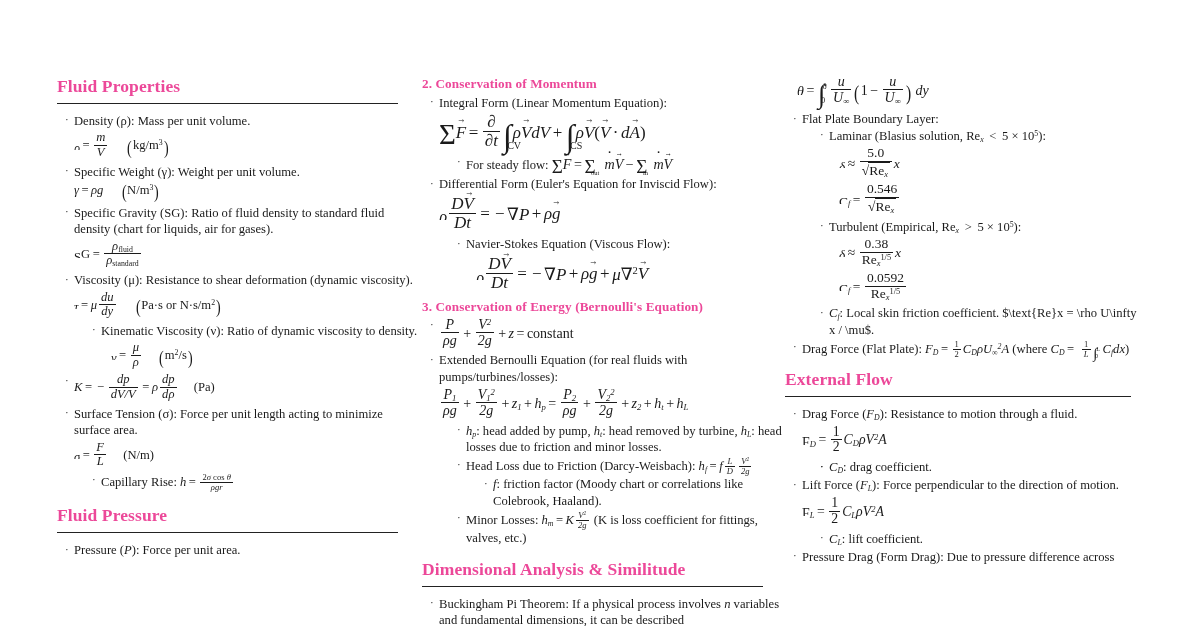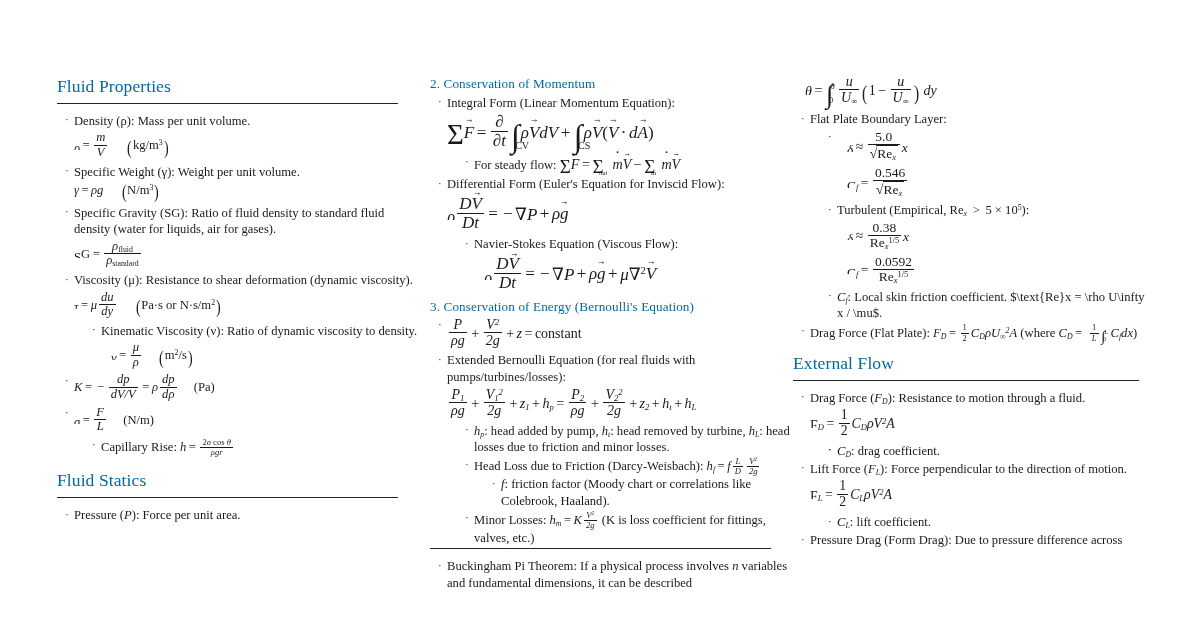--- a/index.html
+++ b/index.html
@@ -30,32 +30,32 @@
     width: 1191px;
     height: 626px;
   }
   .col {
     width: 365px;
     padding-top: 76px;
     overflow: hidden;
     box-sizing: border-box;
   }
   .col-1 { margin-left: 57px; }
-  .col-2 { margin-left: 8px; width: 363px; }
+  .col-2 { margin-left: 0px; width: 363px; }
   .col-3 { margin-left: 0px; width: 360px; }
 
   h2.section {
     font-family: "Liberation Serif", "DejaVu Serif", serif;
     font-size: 17.5px;
-    font-weight: 400;
+    font-weight: 700;
     letter-spacing: 0.1px;
     margin: 0 0 5px 0;
     padding: 0;
     line-height: 1.25;
-    color: #0369a1;
+    color: #ec4899;
   }
   .rule {
     border: 0;
     border-top: 1.6px solid #222;
     margin: 0 0 9px 0;
     width: 341px;
   }
   .col-2 .rule { width: 341px; }
   .col-3 .rule { width: 346px; }
 
@@ -248,21 +248,21 @@
           <span class="bullet">·</span>
           <span class="txt">Specific Weight (γ): Weight per unit volume.</span>
           <span class="eq">
             <span class="m">γ</span><span class="mop">=</span><span class="m">ρg</span>
             <span style="display:inline-block;width:14px"></span><span class="paren-big">(</span><span class="mr">N/m<sup class="sp">3</sup></span><span class="paren-big">)</span>
           </span>
         </li>
 
         <li class="item">
           <span class="bullet">·</span>
-          <span class="txt">Specific Gravity (SG): Ratio of fluid density to standard fluid density (water for liquids, air for gases).</span>
+          <span class="txt">Specific Gravity (SG): Ratio of fluid density to standard fluid density (chart for liquids, air for gases).</span>
           <span class="eq">
             <span class="clip-n" style="height:0.74em">S</span><span class="mr">G</span><span class="mop">=</span><span class="frac"><span class="num"><span class="m">ρ</span><sub class="sb mr">fluid</sub></span><span class="den"><span class="m">ρ</span><sub class="sb mr">standard</sub></span></span>
           </span>
         </li>
 
         <li class="item">
           <span class="bullet">·</span>
           <span class="txt">Viscosity (μ): Resistance to shear deformation (dynamic viscosity).</span>
           <span class="eq">
             <span class="clip">τ</span><span class="mop">=</span><span class="m">μ</span><span class="frac"><span class="num m">du</span><span class="den m">dy</span></span>
@@ -283,36 +283,37 @@
         <li class="item">
           <span class="bullet">·</span>
           <span class="eq">
             <span class="m">K</span><span class="mop">=</span><span class="mop">−</span><span class="frac"><span class="num m">dp</span><span class="den m">dV/V</span></span><span class="mop">=</span><span class="m">ρ</span><span class="frac"><span class="num m">dp</span><span class="den m">dρ</span></span>
             <span style="display:inline-block;width:12px"></span><span class="mr">(Pa)</span>
           </span>
         </li>
 
         <li class="item">
           <span class="bullet">·</span>
+          <span class="txt">Surface Tension (σ): Force per unit length acting to minimize surface area.</span>
           <span class="eq">
             <span class="clip">σ</span><span class="mop">=</span><span class="frac"><span class="num m">F</span><span class="den m">L</span></span>
             <span style="display:inline-block;width:12px"></span><span class="mr">(N/m)</span>
           </span>
           <ul class="lvl2">
             <li class="item">
               <span class="bullet">·</span>
               <span class="txt">Capillary Rise:
                 <span class="m">h</span><span class="mop">=</span><span class="frac tiny"><span class="num"><span class="mr">2</span><span class="m">σ</span> <span class="mr">cos</span> <span class="m">θ</span></span><span class="den m">ρgr</span></span>
               </span>
             </li>
           </ul>
         </li>
       </ul>
 
-      <h2 class="section" style="margin-top:13px">Fluid Statics</h2>
+      <h2 class="section" style="margin-top:13px">Fluid Pressure</h2>
       <hr class="rule">
 
       <ul class="lvl1">
         <li class="item">
           <span class="bullet">·</span>
           <span class="txt">Pressure (<span class="m">P</span>): Force per unit area.</span>
         </li>
       </ul>
     </div>
 
@@ -387,20 +388,21 @@
               </ul>
             </li>
             <li class="item">
               <span class="bullet">·</span>
               <span class="txt">Minor Losses: <span class="m">h<sub class="sb">m</sub></span><span class="mop">=</span><span class="m">K</span><span class="frac tiny"><span class="num m">V<sup class="sp">2</sup></span><span class="den m">2g</span></span> (K is loss coefficient for fittings, valves, etc.)</span>
             </li>
           </ul>
         </li>
       </ul>
 
+      <h2 class="section" style="margin-top:12px">Dimensional Analysis &amp; Similitude</h2>
       <hr class="rule">
 
       <ul class="lvl1">
         <li class="item">
           <span class="bullet">·</span>
           <span class="txt">Buckingham Pi Theorem: If a physical process involves <span class="m">n</span> variables and  fundamental dimensions, it can be described</span>
         </li>
       </ul>
     </div>
 
@@ -410,20 +412,21 @@
         <span class="clip">θ</span><span class="mop">=</span><span class="intg">∫<span class="lim-up mr">δ</span><span class="lim-dn mr">0</span></span><span style="display:inline-block;width:3px"></span><span class="frac"><span class="num m">u</span><span class="den m">U<sub class="sb mr">∞</sub></span></span><span class="paren-big">(</span><span class="mr">1</span><span class="mop">−</span><span class="frac"><span class="num m">u</span><span class="den m">U<sub class="sb mr">∞</sub></span></span><span class="paren-big">)</span><span class="m"> dy</span>
       </div>
 
       <ul class="lvl1">
         <li class="item">
           <span class="bullet">·</span>
           <span class="txt">Flat Plate Boundary Layer:</span>
           <ul class="lvl2">
             <li class="item">
               <span class="bullet">·</span>
+              <span class="txt">Laminar (Blasius solution, <span class="mr">Re<sub class="sb m">x</sub></span> <span class="mop">&lt;</span> <span class="mr">5 × 10<sup class="sp">5</sup></span>):</span>
               <span class="eq indent" style="font-size:13.5px">
                 <span class="clip">δ</span><span class="mop">≈</span><span class="frac"><span class="num mr">5.0</span><span class="den"><span class="radic">√</span><span class="sqrt mr">Re<sub class="sb m">x</sub></span></span></span><span class="m">x</span>
               </span>
               <span class="eq indent" style="font-size:13.5px">
                 <span class="clip-n">C</span><sub class="sb m">f</sub><span class="mop">=</span><span class="frac"><span class="num mr">0.546</span><span class="den"><span class="radic">√</span><span class="sqrt mr">Re<sub class="sb m">x</sub></span></span></span>
               </span>
             </li>
             <li class="item">
               <span class="bullet">·</span>
               <span class="txt">Turbulent (Empirical, <span class="mr">Re<sub class="sb m">x</sub></span> <span class="mop">&gt;</span> <span class="mr">5 × 10<sup class="sp">5</sup></span>):</span>

